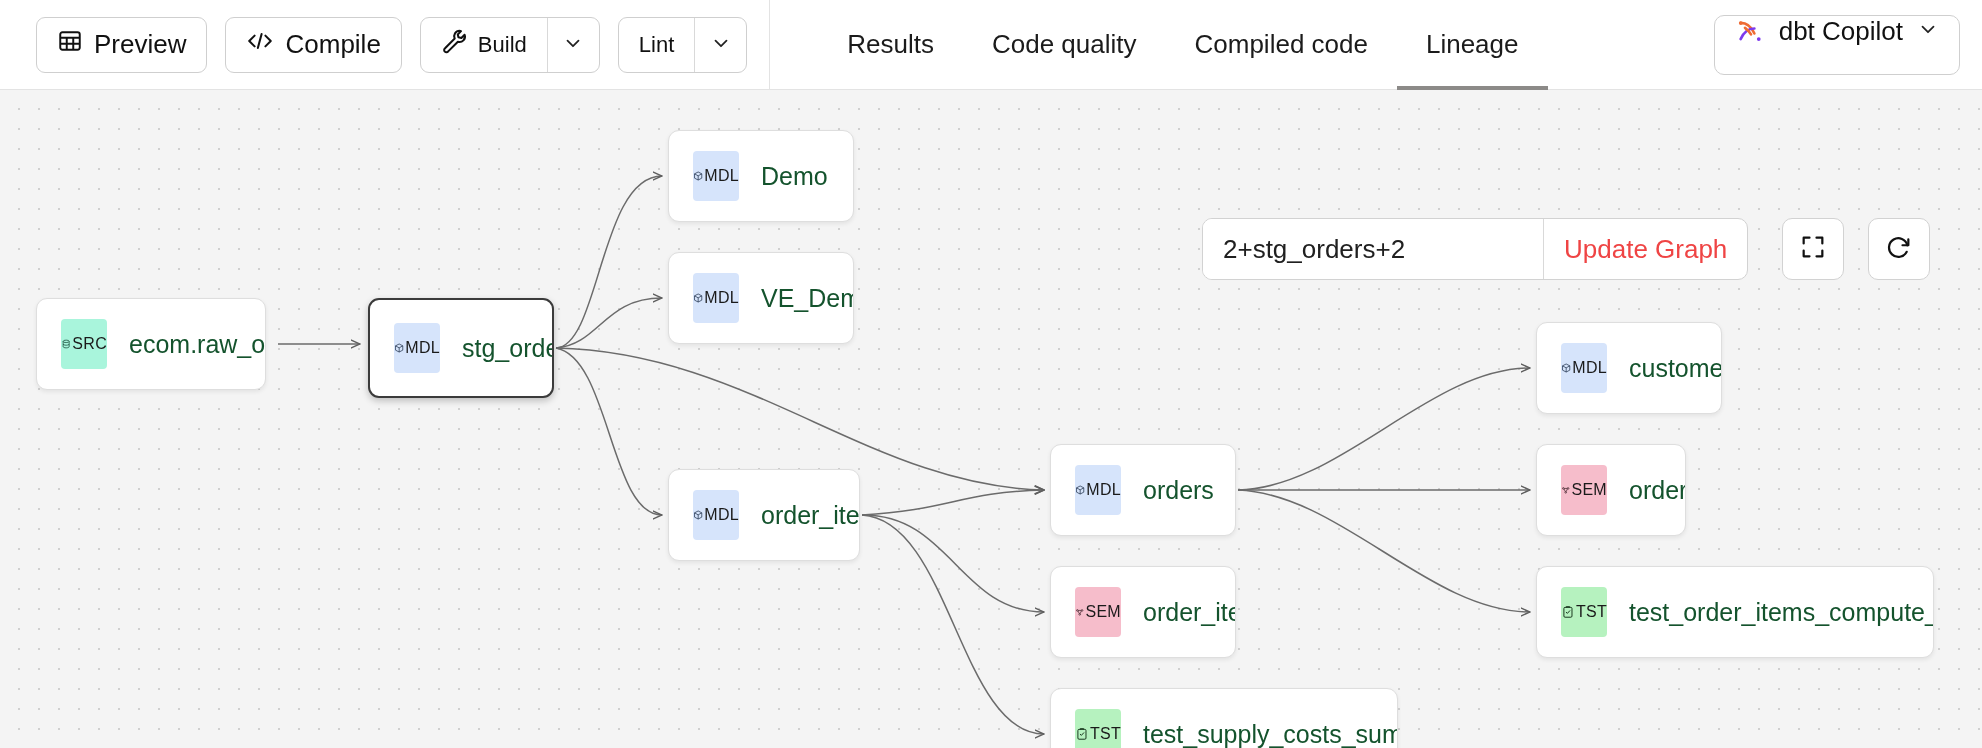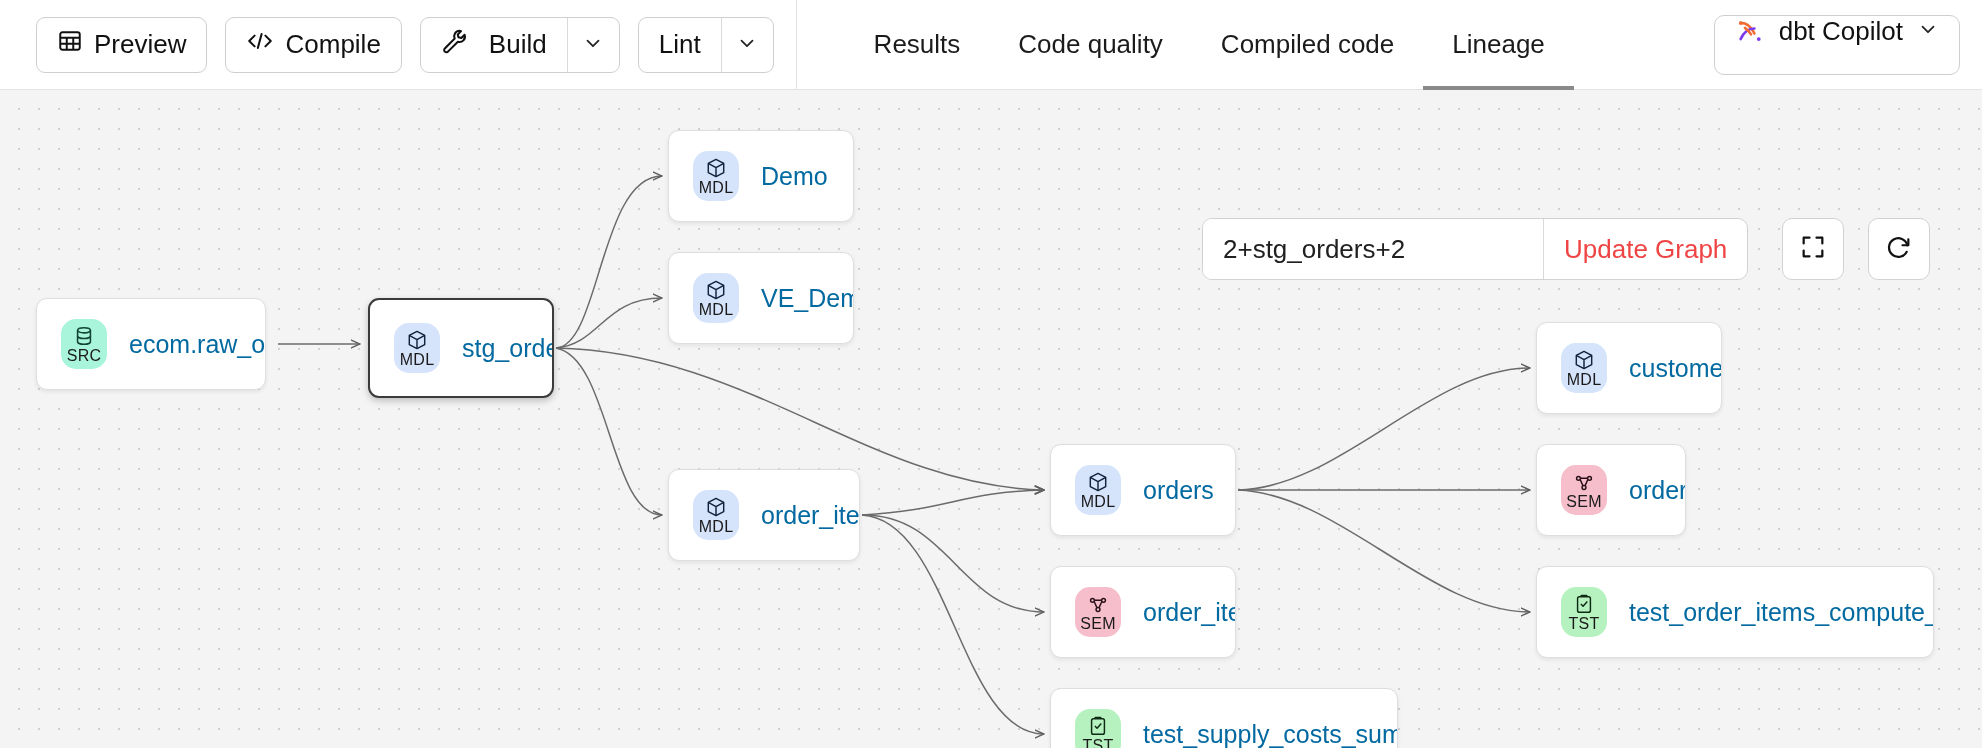--- a/index.html
+++ b/index.html
@@ -34,23 +34,23 @@
   }
   .split {
     display: flex; align-items: stretch;
     border: 1px solid #cfcfcf;
     border-radius: 9px;
     background: #ffffff;
     height: 56px;
     overflow: hidden;
   }
   .split .main {
-    display: flex; align-items: center; justify-content: center; gap: 21px;
+    display: flex; align-items: center; justify-content: center; gap: 10px;
     padding: 0 20px;
-    font-size: 26px; color: #111111;
+    font-size: 22px; color: #111111;
     white-space: nowrap;
   }
   .split .caret {
     display: flex; align-items: center; justify-content: center;
     width: 52px;
     border-left: 1px solid #d9d9d9;
   }
 
   .divider-v {
     width: 1px; height: 90px;
@@ -117,36 +117,36 @@
     display: flex; align-items: center;
     padding-left: 24px;
     gap: 22px;
   }
   .node.selected {
     border: 2px solid #3b3b3b;
     box-shadow: 0 3px 7px rgba(0,0,0,0.22);
   }
   .badge {
     width: 46px; height: 50px;
-    border-radius: 15px;
-    display: flex; flex-direction: column;
+    border-radius: 4px;
+    display: flex; flex-direction: row;
     align-items: center; justify-content: center;
     gap: 1px;
     flex: none;
   }
   .badge .lbl {
     font-size: 16px;
     letter-spacing: 0.3px;
     color: #1a1a1a;
     line-height: 1;
   }
   .badge svg { display: block; }
   .node .title {
     font-size: 25px;
-    color: #0369a1;
+    color: #14532d;
     white-space: nowrap;
     overflow: hidden;
   }
 
   .b-src { background: #a9f5dc; }
   .b-mdl { background: #d6e4fb; }
   .b-sem { background: #f6bdcb; }
   .b-tst { background: #b6f2bf; }
 
   

